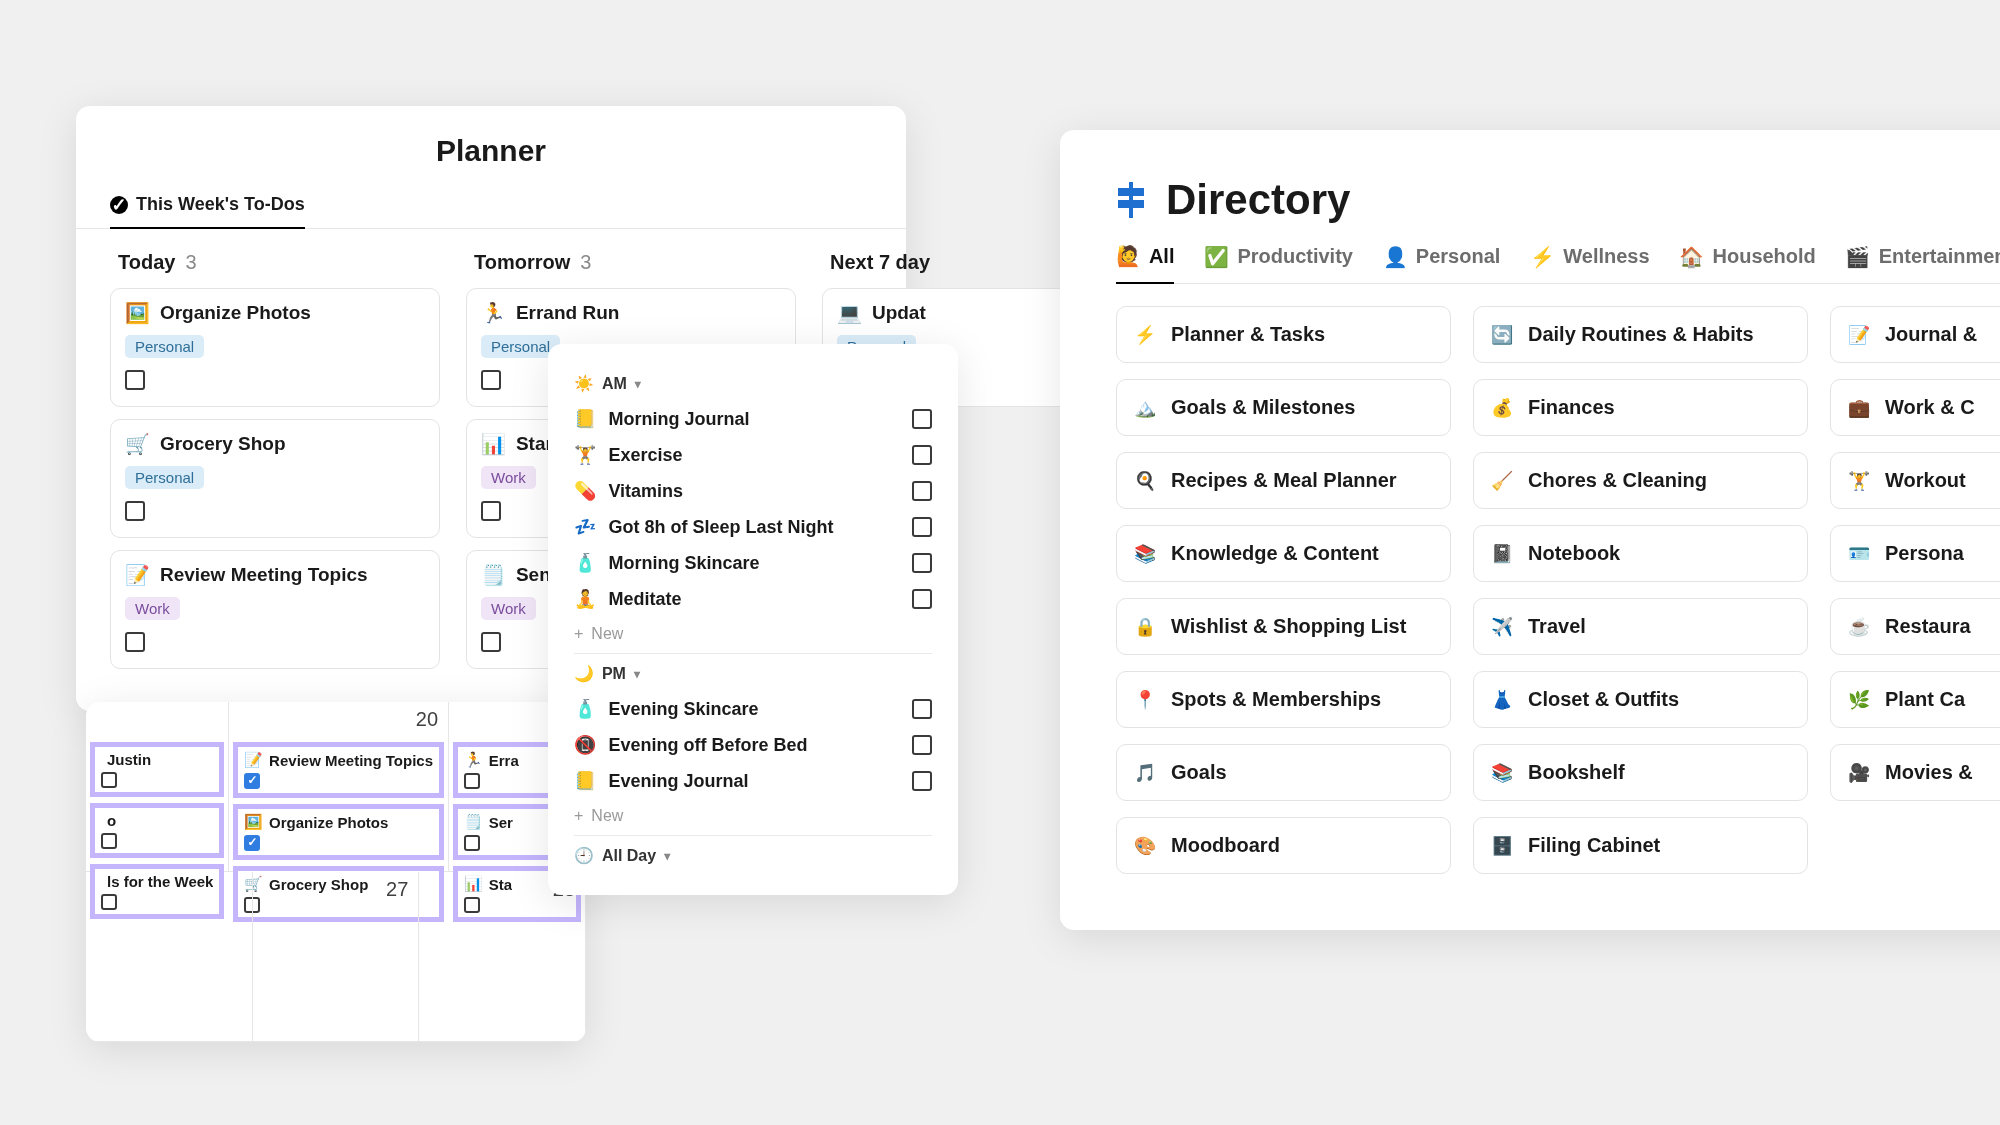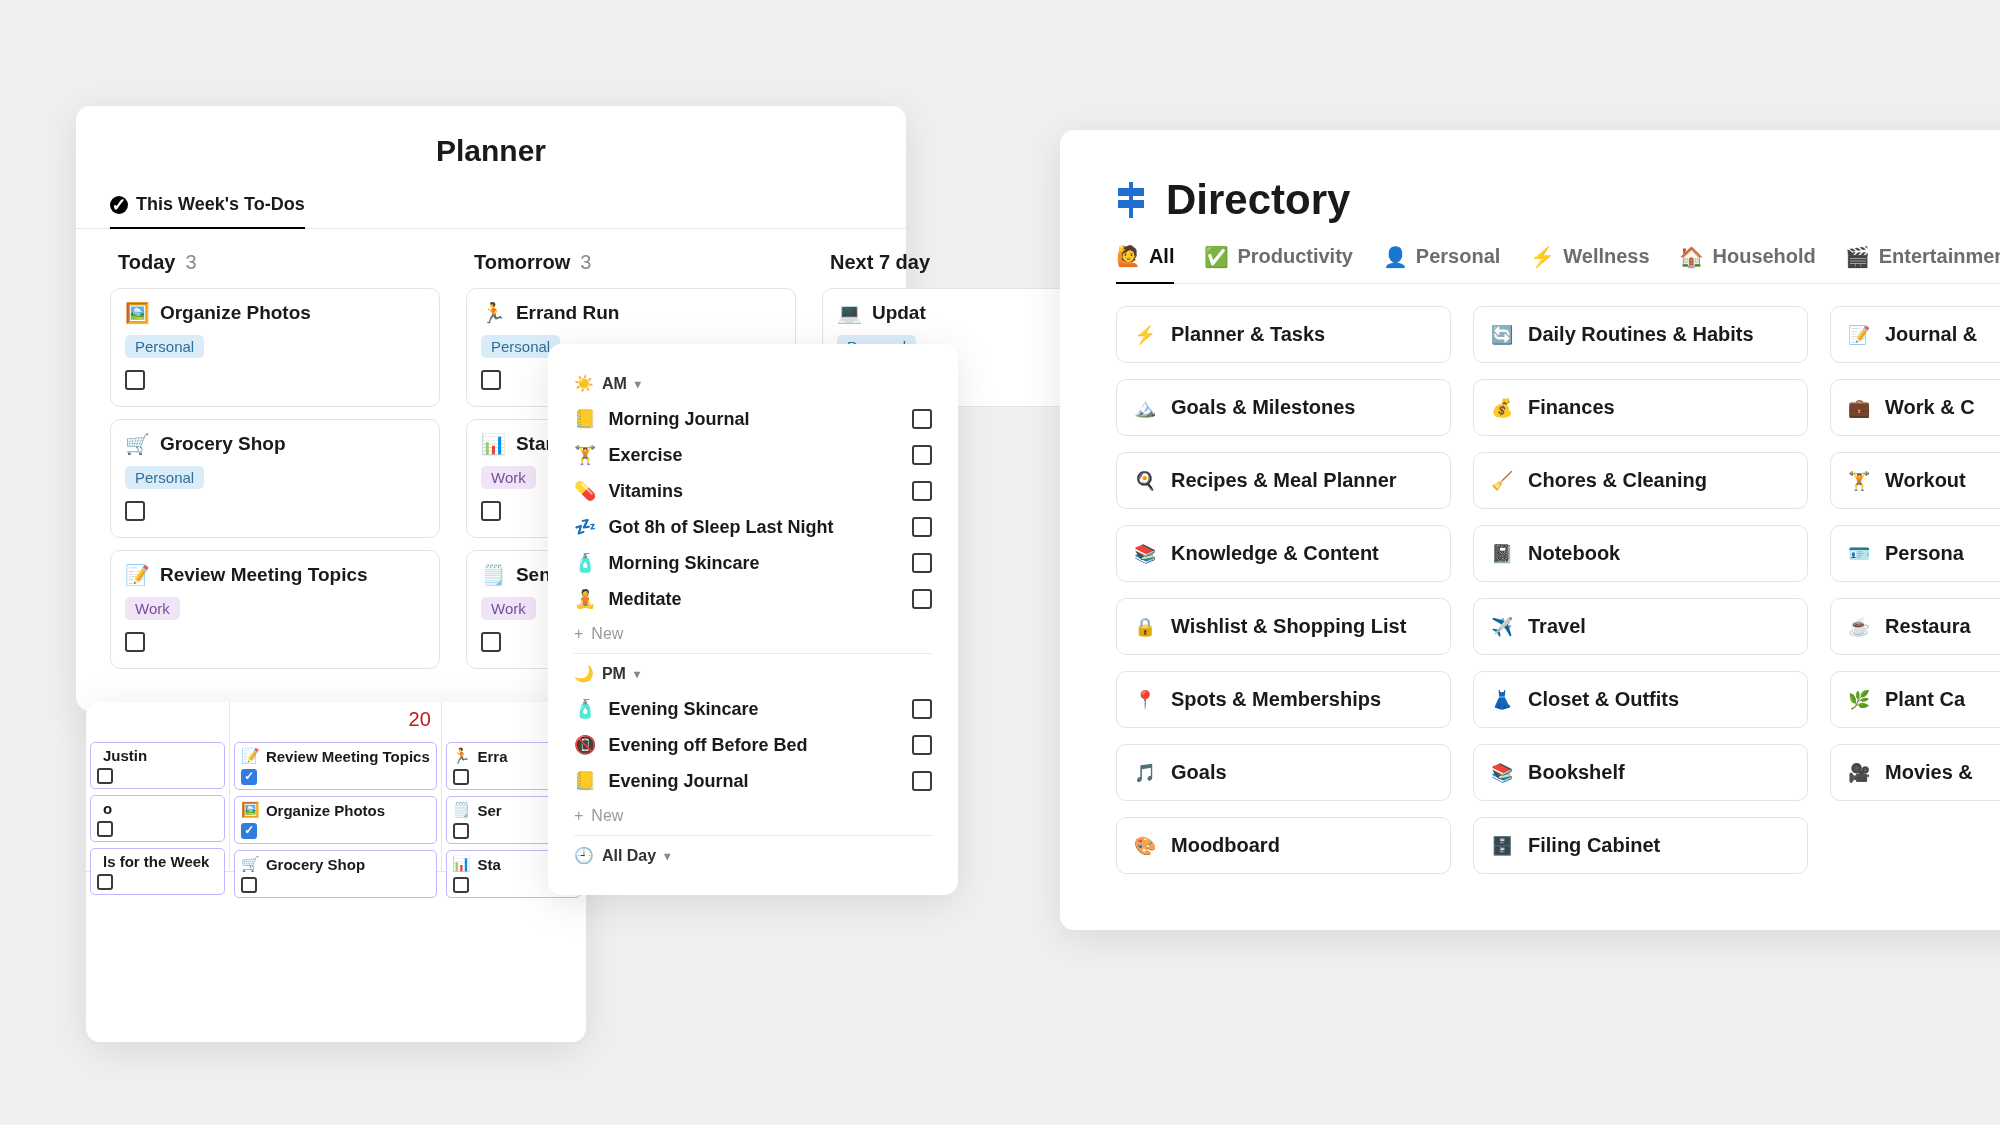--- a/index.html
+++ b/index.html
@@ -107,29 +107,29 @@
     width: 500px; height: 340px;
     overflow: hidden;
   }
   .cal-row { display: flex; height: 170px; }
   .cal-cell {
     flex: 1; border-right: 1px solid #e6e6e6; border-bottom: 1px solid #e6e6e6;
     position: relative; padding: 4px;
   }
   .cal-date {
     position: absolute; top: 6px; right: 10px;
-    font-size: 20px; color: #b91c1c; font-weight: 500;
+    font-size: 20px; color: #404040; font-weight: 500;
   }
   .cal-date.badge {
     background: #e44a4a; color: #fff; border-radius: 50%;
     width: 30px; height: 30px; display:flex; align-items:center; justify-content:center;
     right: 6px;
   }
   .ev {
-    background: #fff; border: 1px solid #c4b5fd; border-radius: 5px;
+    background: #fff; border: 5px solid #c4b5fd; border-radius: 0;
     padding: 4px 6px; margin-top: 36px; font-size: 15px; font-weight: 600;
     display: flex; flex-direction: column; gap: 4px;
   }
   .ev + .ev { margin-top: 6px; }
   .ev .row1 { display: flex; align-items: center; gap: 6px; }
   .ev .cbsm {
     width: 16px; height: 16px; border: 2px solid #3a3a3a; border-radius: 3px;
   }
   .ev .cbsm.checked { background: #2f7de1; border-color:#2f7de1; position:relative; }
   .ev .cbsm.checked::after { content:"✓"; color:#fff; font-size:12px; position:absolute; left:1px; top:-2px; }
@@ -324,20 +324,29 @@
           </div>
           <span class="cbsm "></span>
         </div>
         <div class="ev" style="margin-top: 6px;">
           <div class="row1">
             <span>📊</span>
             <span class="etxt">Sta</span>
           </div>
           <span class="cbsm "></span>
         </div>
+      </div>
+    </div>
+  <div class="cal-row" id="cal-row-2">
+      <div class="cal-cell"></div>
+      <div class="cal-cell">
+        <div class="cal-date">27</div>
+      </div>
+      <div class="cal-cell">
+        <div class="cal-date">28</div>
       </div>
     </div>
 </div>
 
 <div id="routine" class="panel">
   <div id="routine-body">
       <div class="group-head">
         <span>☀️</span>
         <span>AM</span>
         <span class="chev">▾</span>

